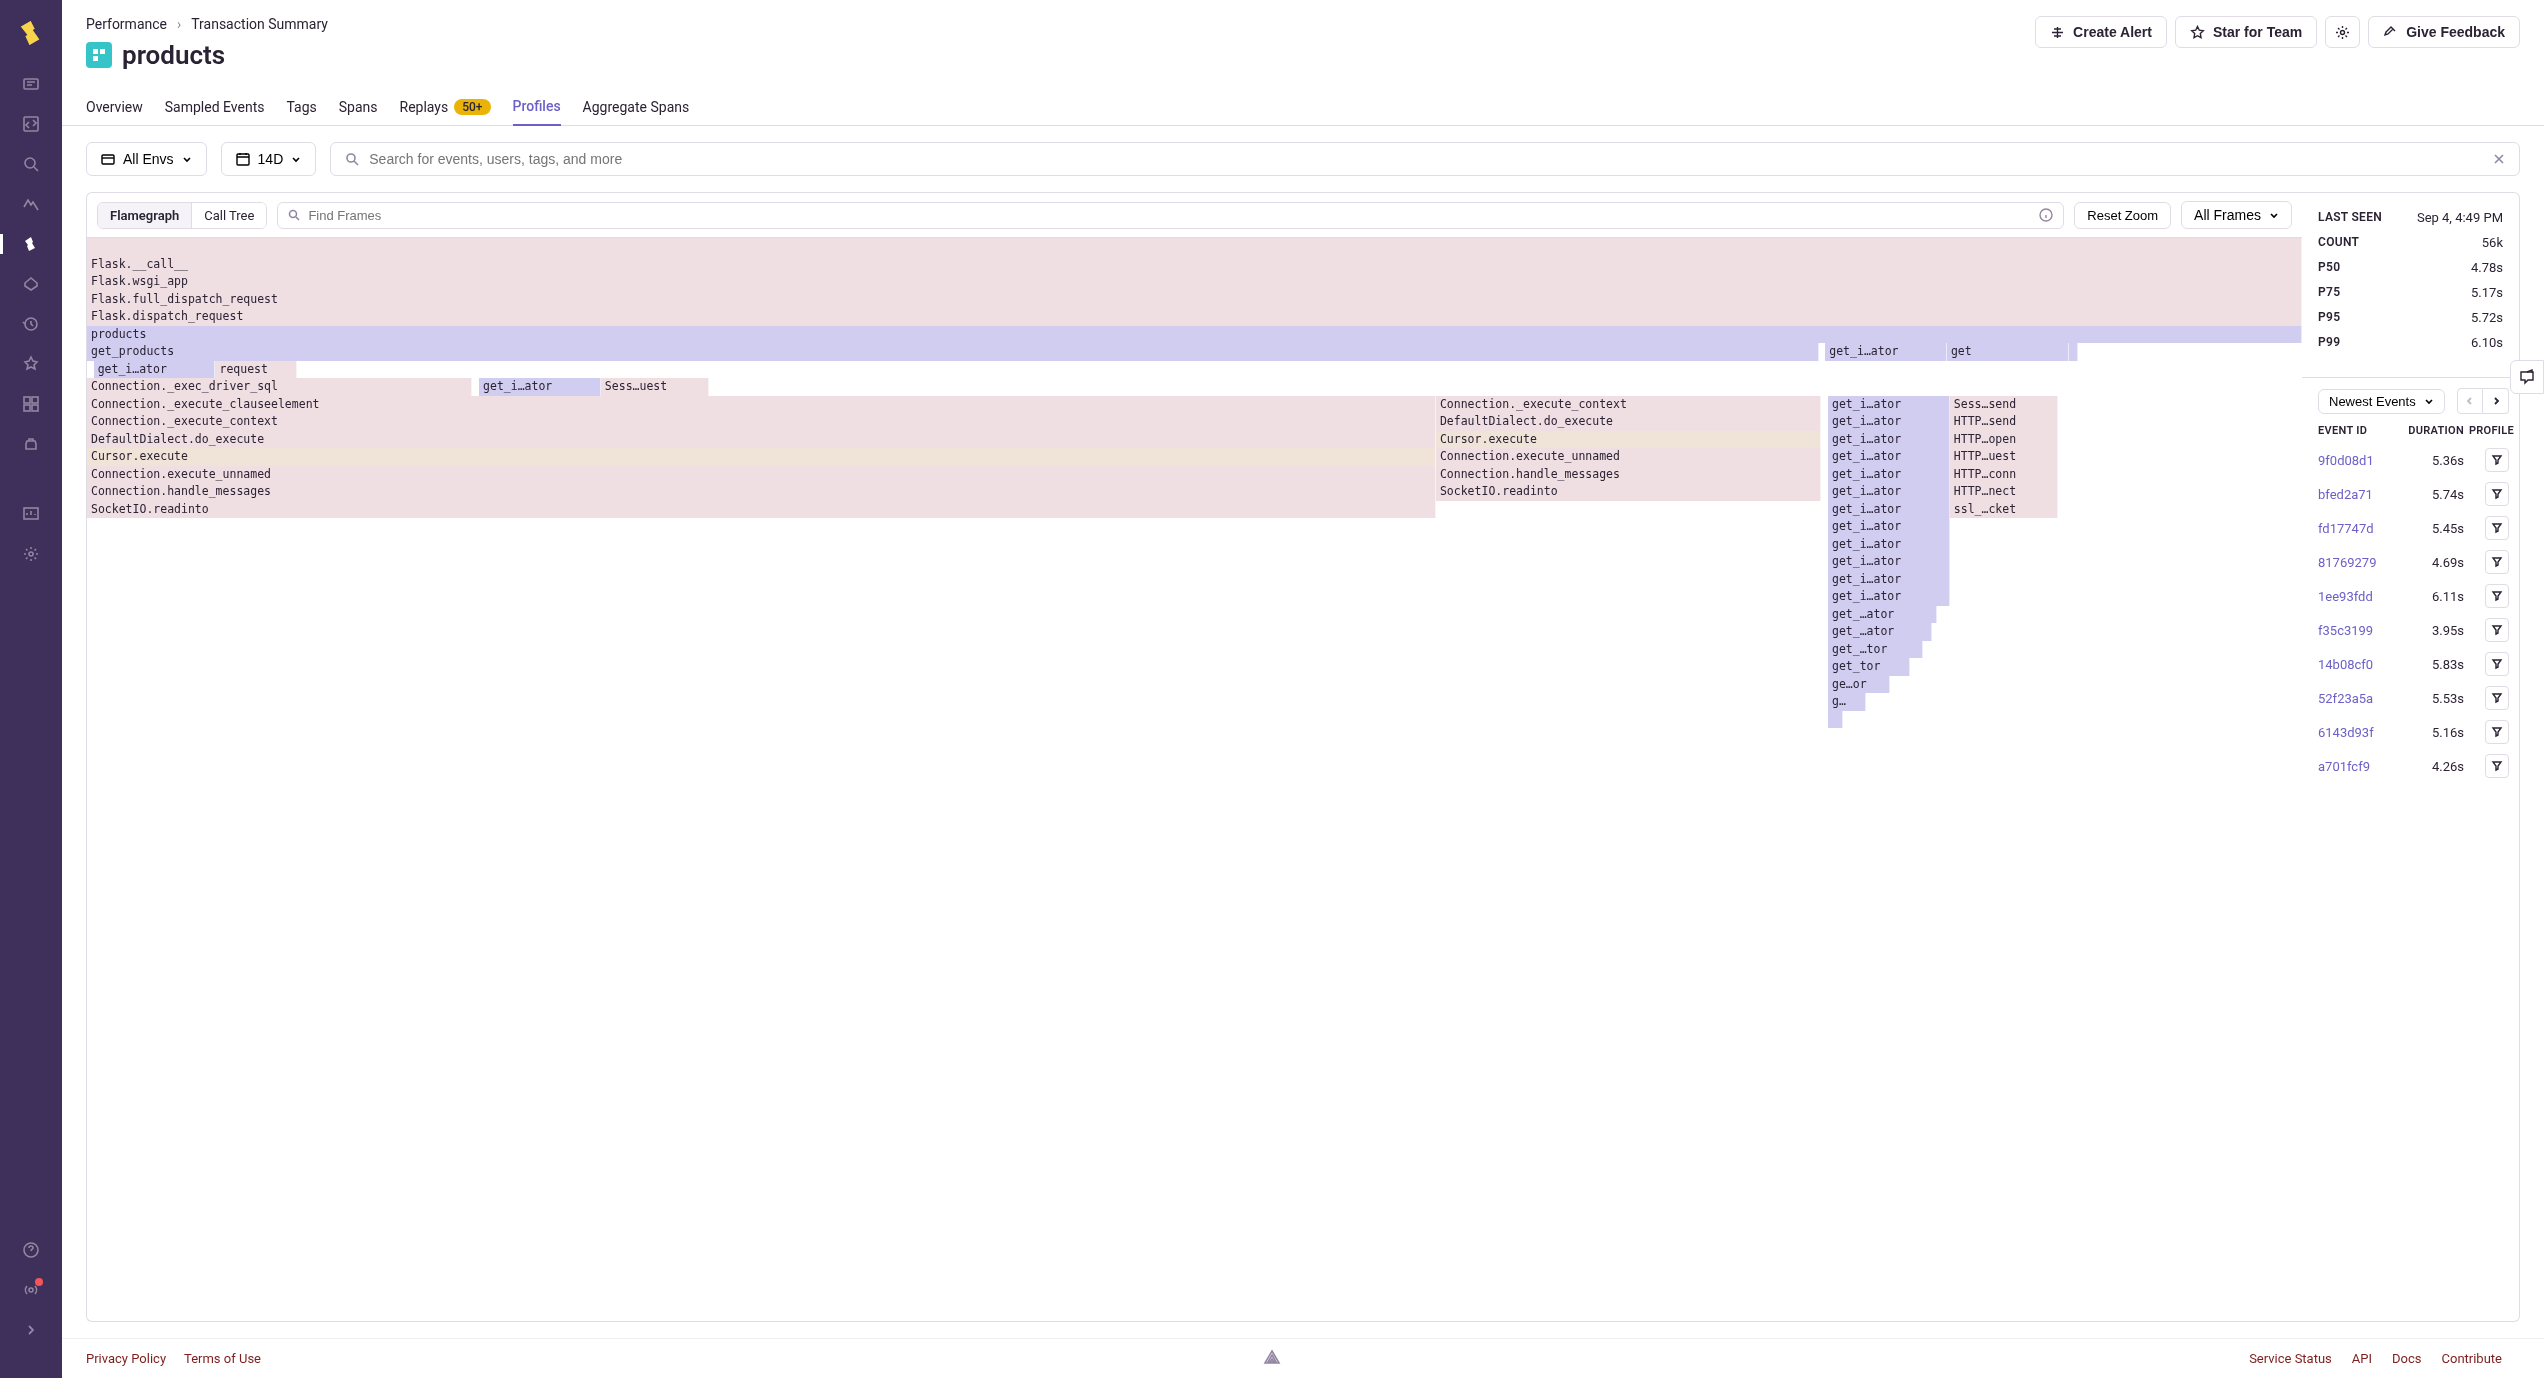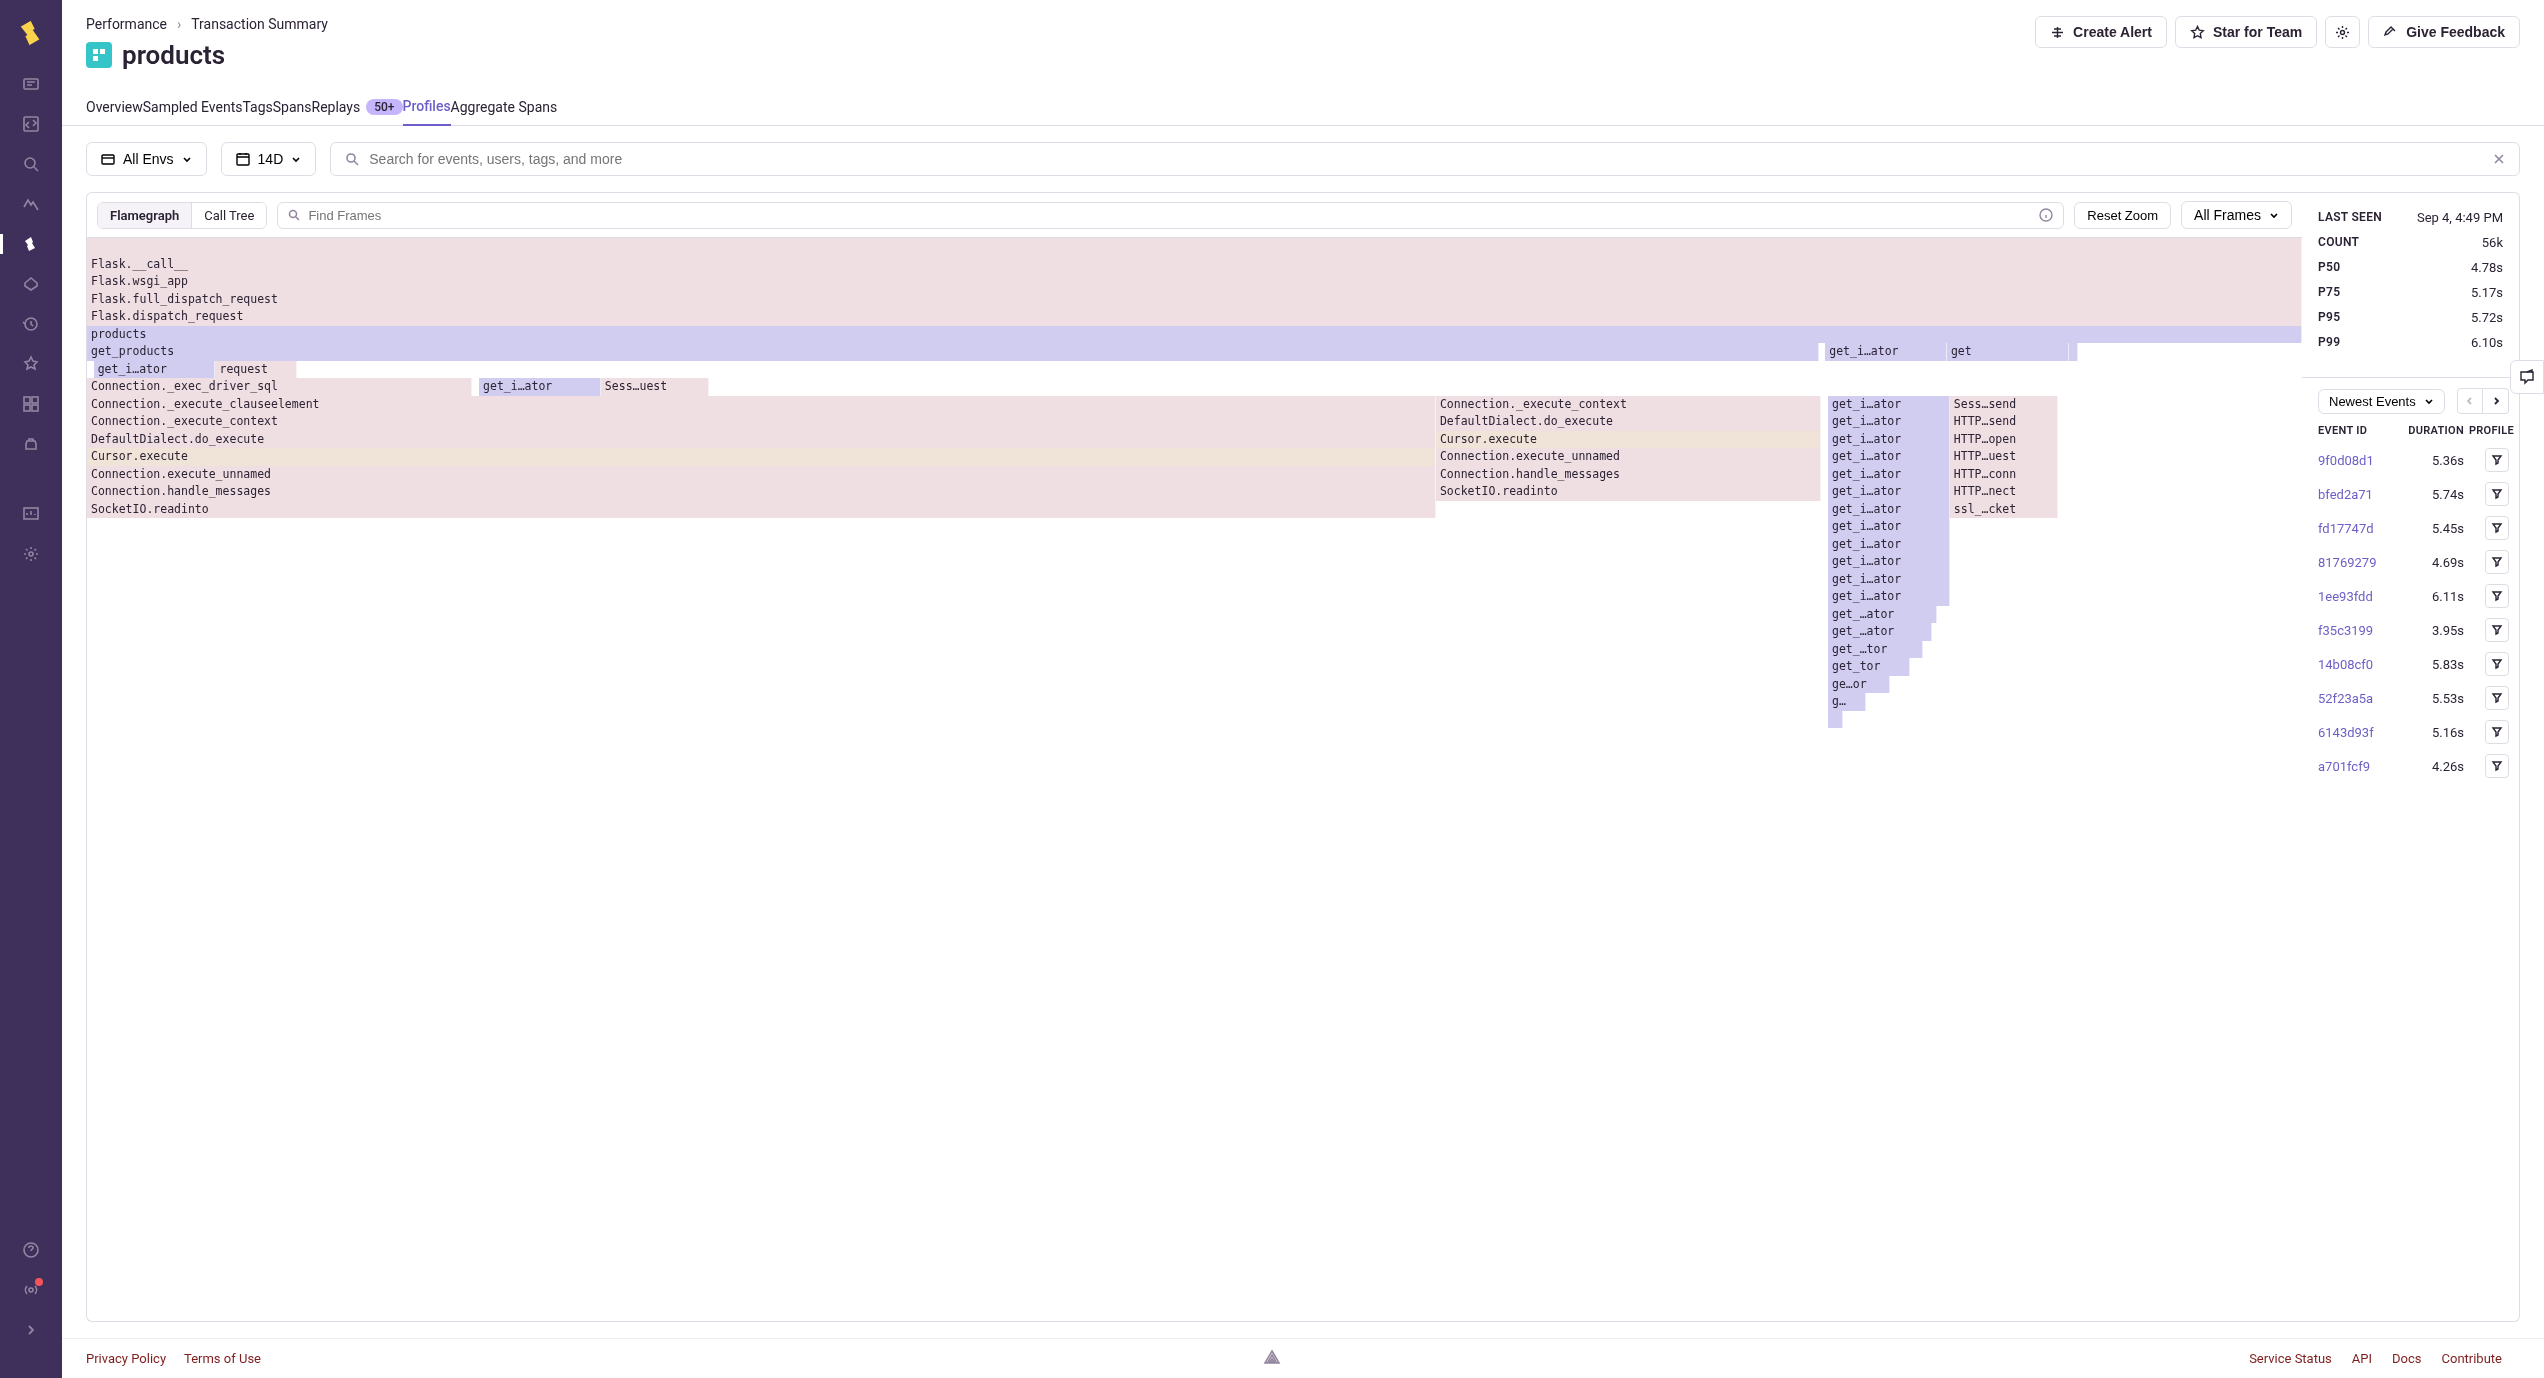--- a/index.html
+++ b/index.html
@@ -24,24 +24,24 @@
 .breadcrumb .link { color: #2b2233; cursor: pointer; }
 .breadcrumb .chev { color: #9386a0; }
 .title-row { display: flex; align-items: center; gap: 10px; margin-top: 8px; }
 .proj-badge { width: 26px; height: 26px; background: #35c4c8; border-radius: 4px; display: flex; align-items: center; justify-content: center; color: #fff; font-weight: bold; }
 .page-title { font-size: 26px; font-weight: 600; }
 .header-actions { position: absolute; top: 16px; right: 24px; display: flex; gap: 8px; }
 .btn-outline { border: 1px solid #e0dce5; background: #fff; border-radius: 6px; padding: 7px 14px; display: flex; align-items: center; gap: 8px; cursor: pointer; font-size: 14px; font-weight: 600; color: #2b2233; }
 .btn-outline.icon-only { padding: 7px 9px; }
 
 
-.tabs { display: flex; border-bottom: 1px solid #e0dce5; padding: 0 24px; margin-top: 18px; }
+.tabs { display: flex; gap: 22px; border-bottom: 1px solid #e0dce5; padding: 0 24px; margin-top: 18px; }
 .tab { padding: 10px 0; cursor: pointer; font-size: 14px; color: #2b2233; display: flex; align-items: center; gap: 6px; }
 .tab.active { color: #6c5fc7; border-bottom: 2px solid #6c5fc7; margin-bottom: -1px; font-weight: 500; }
-.badge { background: #c4b5fd; color: #2b2233; border-radius: 10px; padding: 1px 8px; font-size: 12px; font-weight: 500; }
+.badge { background: #eab308; color: #2b2233; border-radius: 10px; padding: 1px 8px; font-size: 12px; font-weight: 500; }
 
 
 .filter-bar { display: flex; gap: 14px; padding: 16px 24px; align-items: center; }
 .dropdown-btn { border: 1px solid #e0dce5; border-radius: 6px; padding: 8px 14px; display: flex; align-items: center; gap: 8px; background: #fff; cursor: pointer; font-size: 14px; }
 .search-box { flex: 1; border: 1px solid #e0dce5; border-radius: 6px; padding: 8px 14px; display: flex; align-items: center; gap: 10px; }
 .search-box input { border: none; outline: none; flex: 1; font-size: 14px; }
 
 
 .content-wrap { display: flex; flex: 1; overflow: hidden; padding: 0 24px 16px 24px; gap: 0; }
 .panel { border: 1px solid #e0dce5; border-radius: 6px; overflow: hidden; display: flex; flex-direction: column; }

